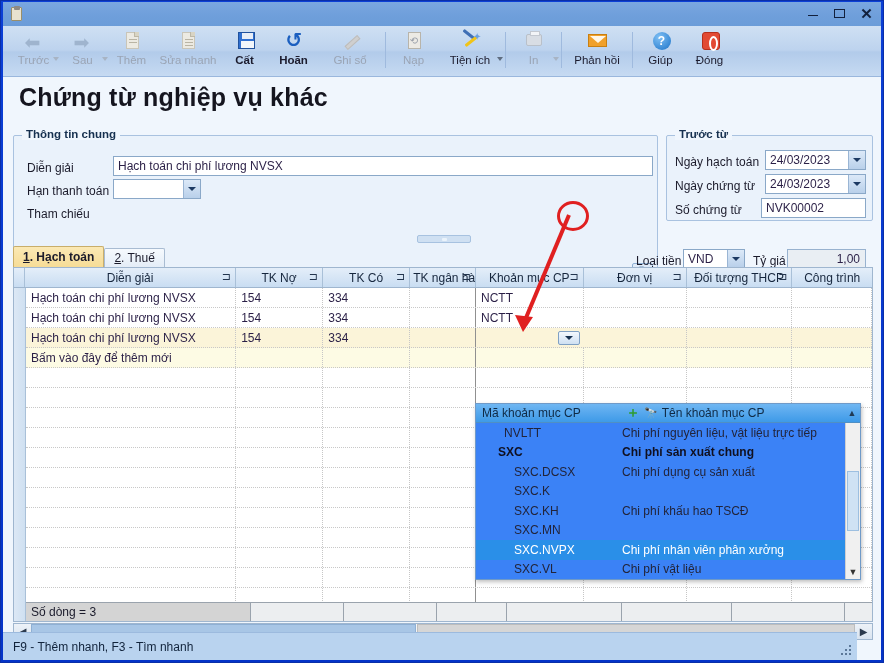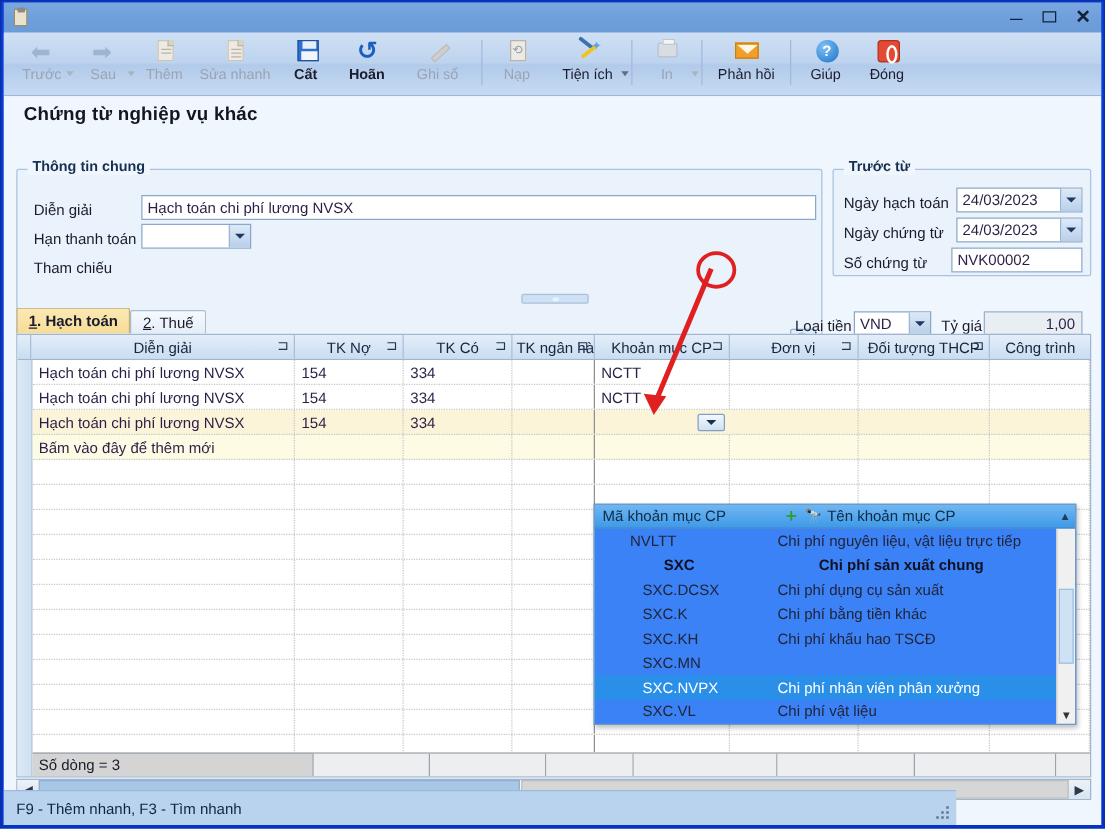--- a/index.html
+++ b/index.html
@@ -200,21 +200,21 @@
   }
 
   
   .page {
     position: relative;
     background: #f0f6fd;
     height: 583px;
     padding: 0 8px;
   }
   .page-title {
-    font-size: 15px; font-weight: bold; color: #15151f;
+    font-size: 25px; font-weight: bold; color: #15151f;
     padding: 6px 0 4px 8px; letter-spacing: .2px;
   }
 
   
   .gbox {
     position: absolute;
     border: 1px solid #a9c2e0;
     background: #eaf2fb;
     border-radius: 2px;
   }
@@ -892,30 +892,29 @@
           <div class="c2">Tên khoản mục CP</div>
           <div class="up">▲</div>
         </div>
 
         <div style="position:absolute; left:0; top:19px; right:15px; bottom:0; overflow:hidden;">
           <div class="dd-row">
             <div class="code" style="padding-left:28px;">NVLTT</div>
             <div class="name">Chi phí nguyên liệu, vật liệu trực tiếp</div>
           </div>
           <div class="dd-row grp">
-            <div class="code" style="padding-left:22px;margin-left:33px;">SXC</div>
+            <div class="code" style="padding-left:22px;">SXC</div>
             <div class="name">Chi phí sản xuất chung</div>
           </div>
           <div class="dd-row">
             <div class="code" style="padding-left:38px;">SXC.DCSX</div>
             <div class="name">Chi phí dụng cụ sản xuất</div>
           </div>
           <div class="dd-row">
             <div class="code" style="padding-left:38px;">SXC.K</div>
-            <div class="name">Chi phí bằng tiền khác</div>
           </div>
           <div class="dd-row">
             <div class="code" style="padding-left:38px;">SXC.KH</div>
             <div class="name">Chi phí khấu hao TSCĐ</div>
           </div>
           <div class="dd-row">
             <div class="code" style="padding-left:38px;">SXC.MN</div>
           </div>
           <div class="dd-row sel">
             <div class="code" style="padding-left:38px;">SXC.NVPX</div>
@@ -933,21 +932,21 @@
         </div>
       </div>
 
       <svg class="anno-arrow" style="left:0; top:0; width:878px; height:583px;">
         <line x1="566" y1="138" x2="520" y2="248" stroke="#e02020" stroke-width="4"></line>
         <polygon points="520,255 512,238 530,240" fill="#e02020"></polygon>
       </svg>
       <div class="anno-circle" style="left:554px; top:124px; width:32px; height:30px;"></div>
     </div>
 
-    <div style="position:absolute; left:0; bottom:0; width:762px; height:28px;
+    <div style="position:absolute; left:0; bottom:0; width:854px; height:28px;
                 background:#b9d3ef; border-top:1px solid #9cbade;
                 display:flex; align-items:center; padding-left:10px;
                 font-size:12px; color:#11233b;">
       <span>F9 - Thêm nhanh, F3 - Tìm nhanh</span>
       <div class="gripper" style="right:4px; bottom:3px; position:absolute;">
         <i style="left:8px; top:8px;"></i>
           <i style="left:4px; top:8px;"></i>
         <i style="left:8px; top:4px;"></i>
           <i style="left:0px; top:8px;"></i>
         <i style="left:4px; top:4px;"></i>

